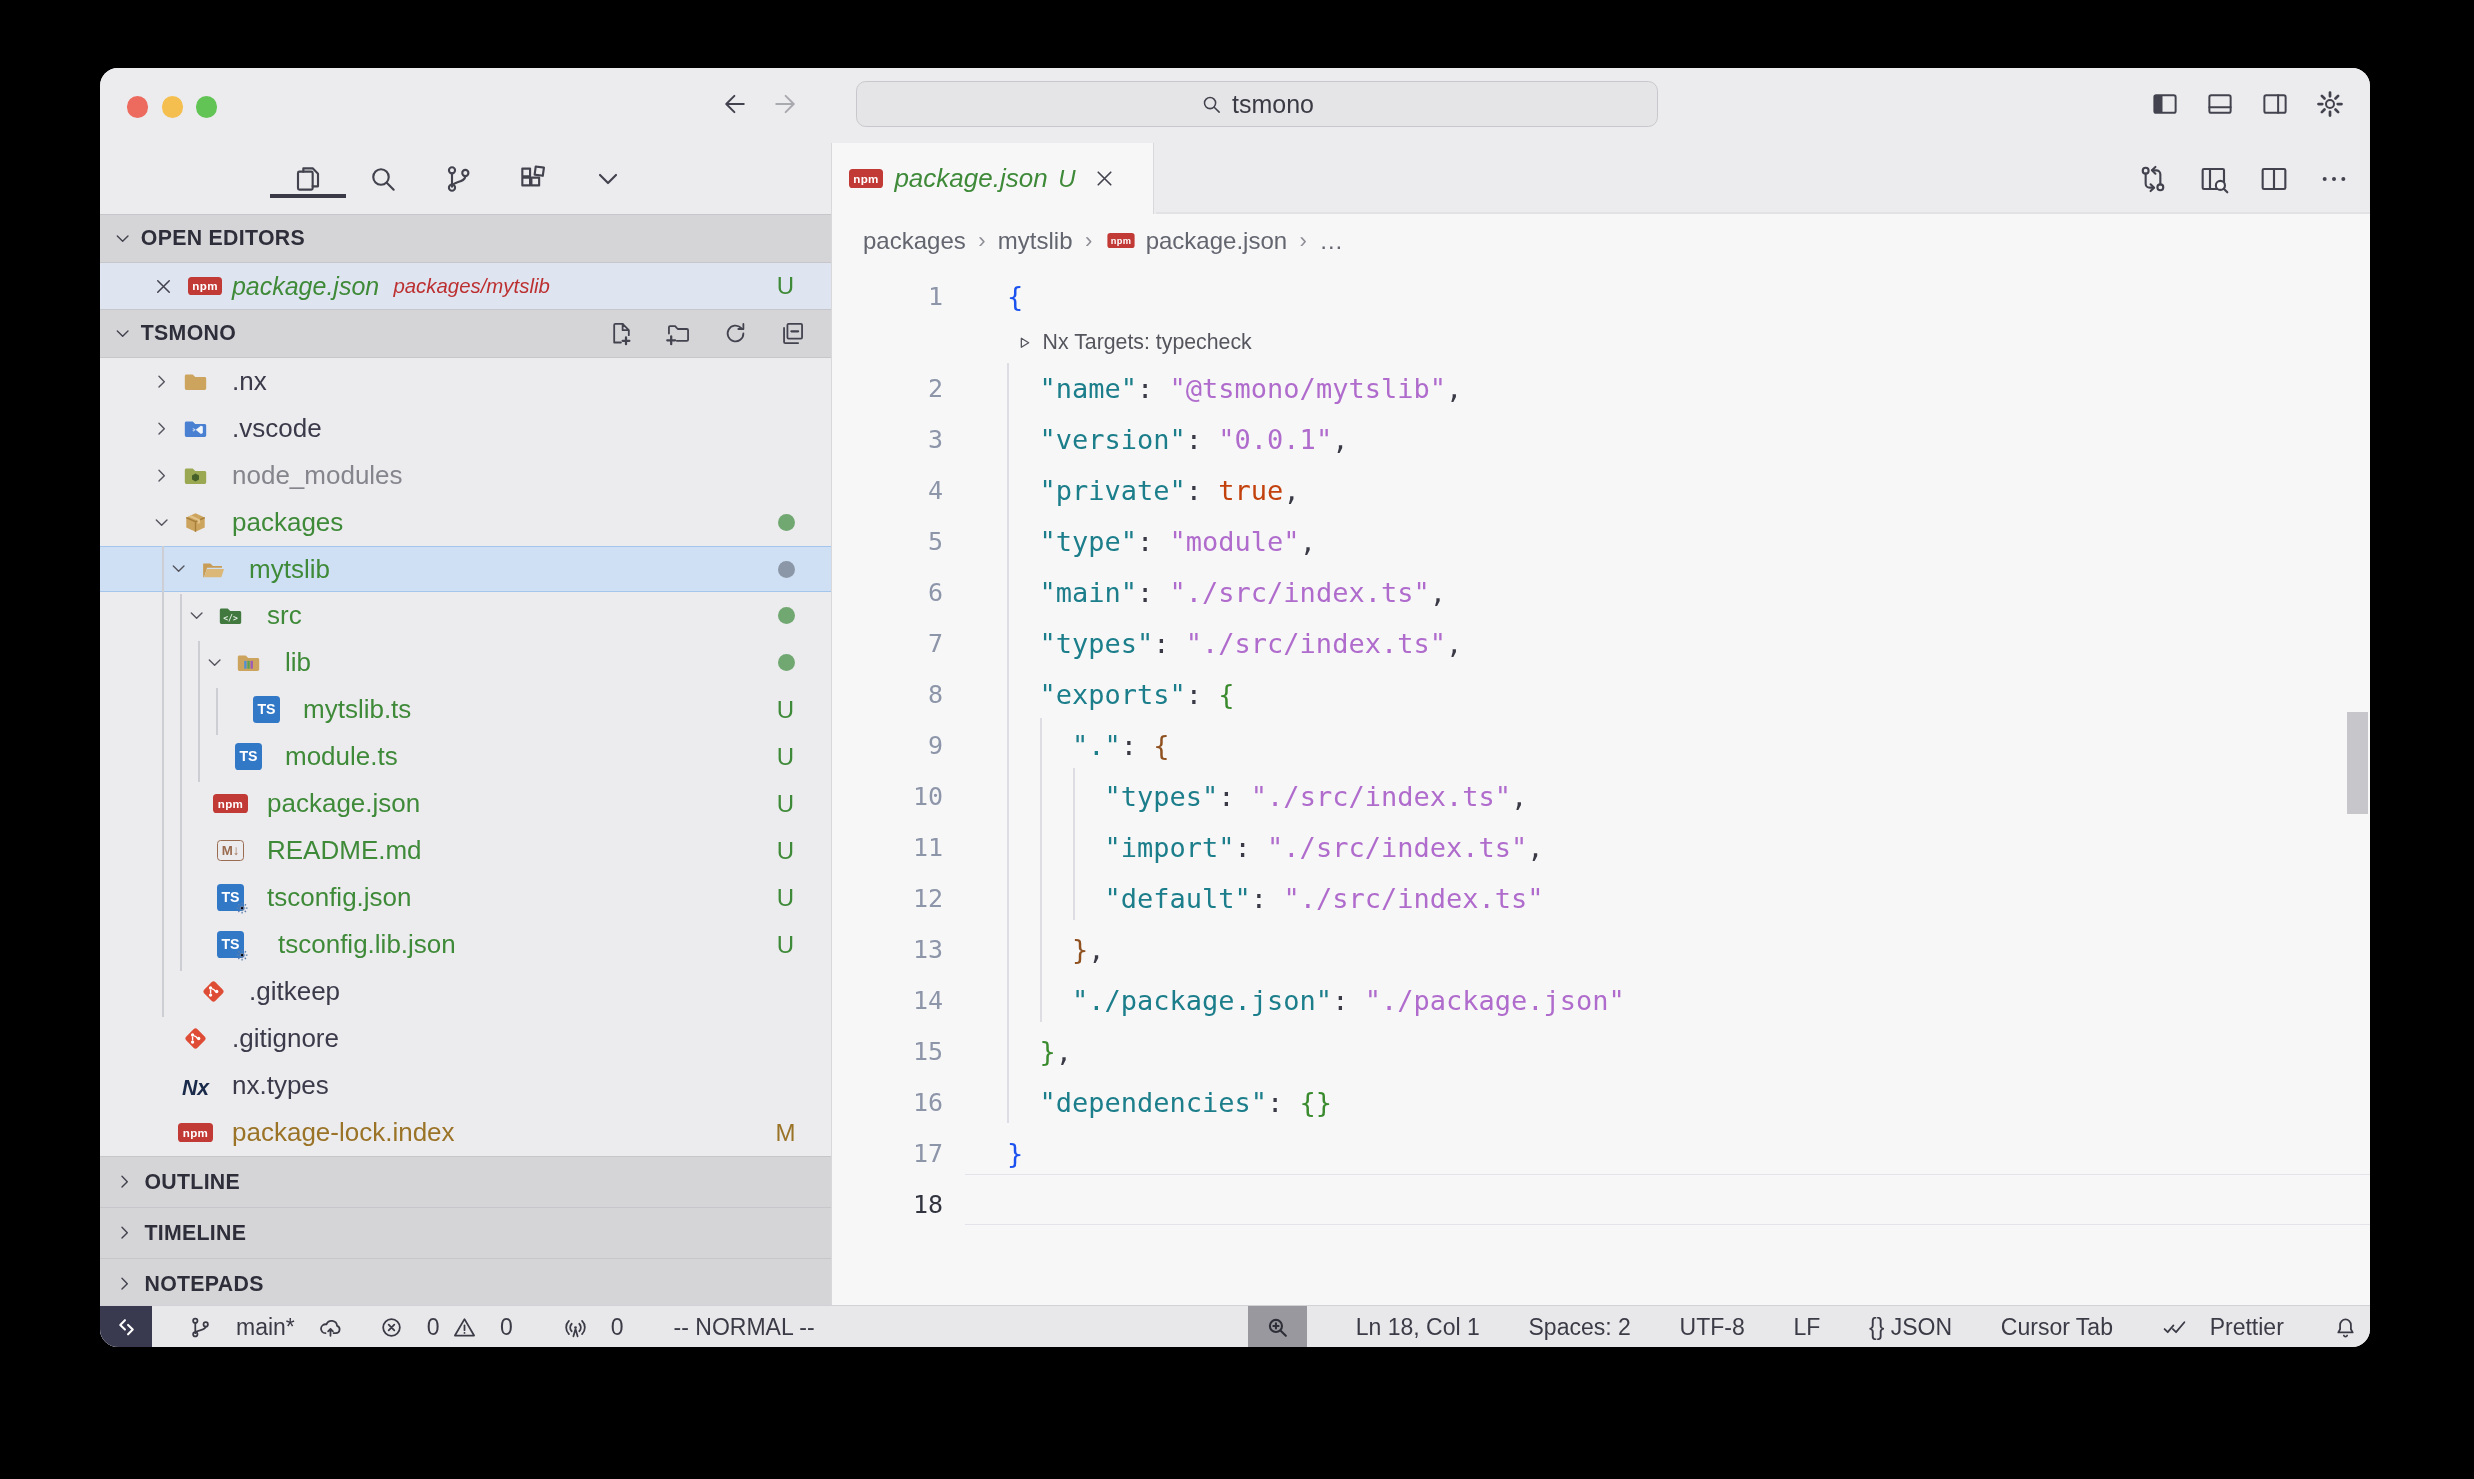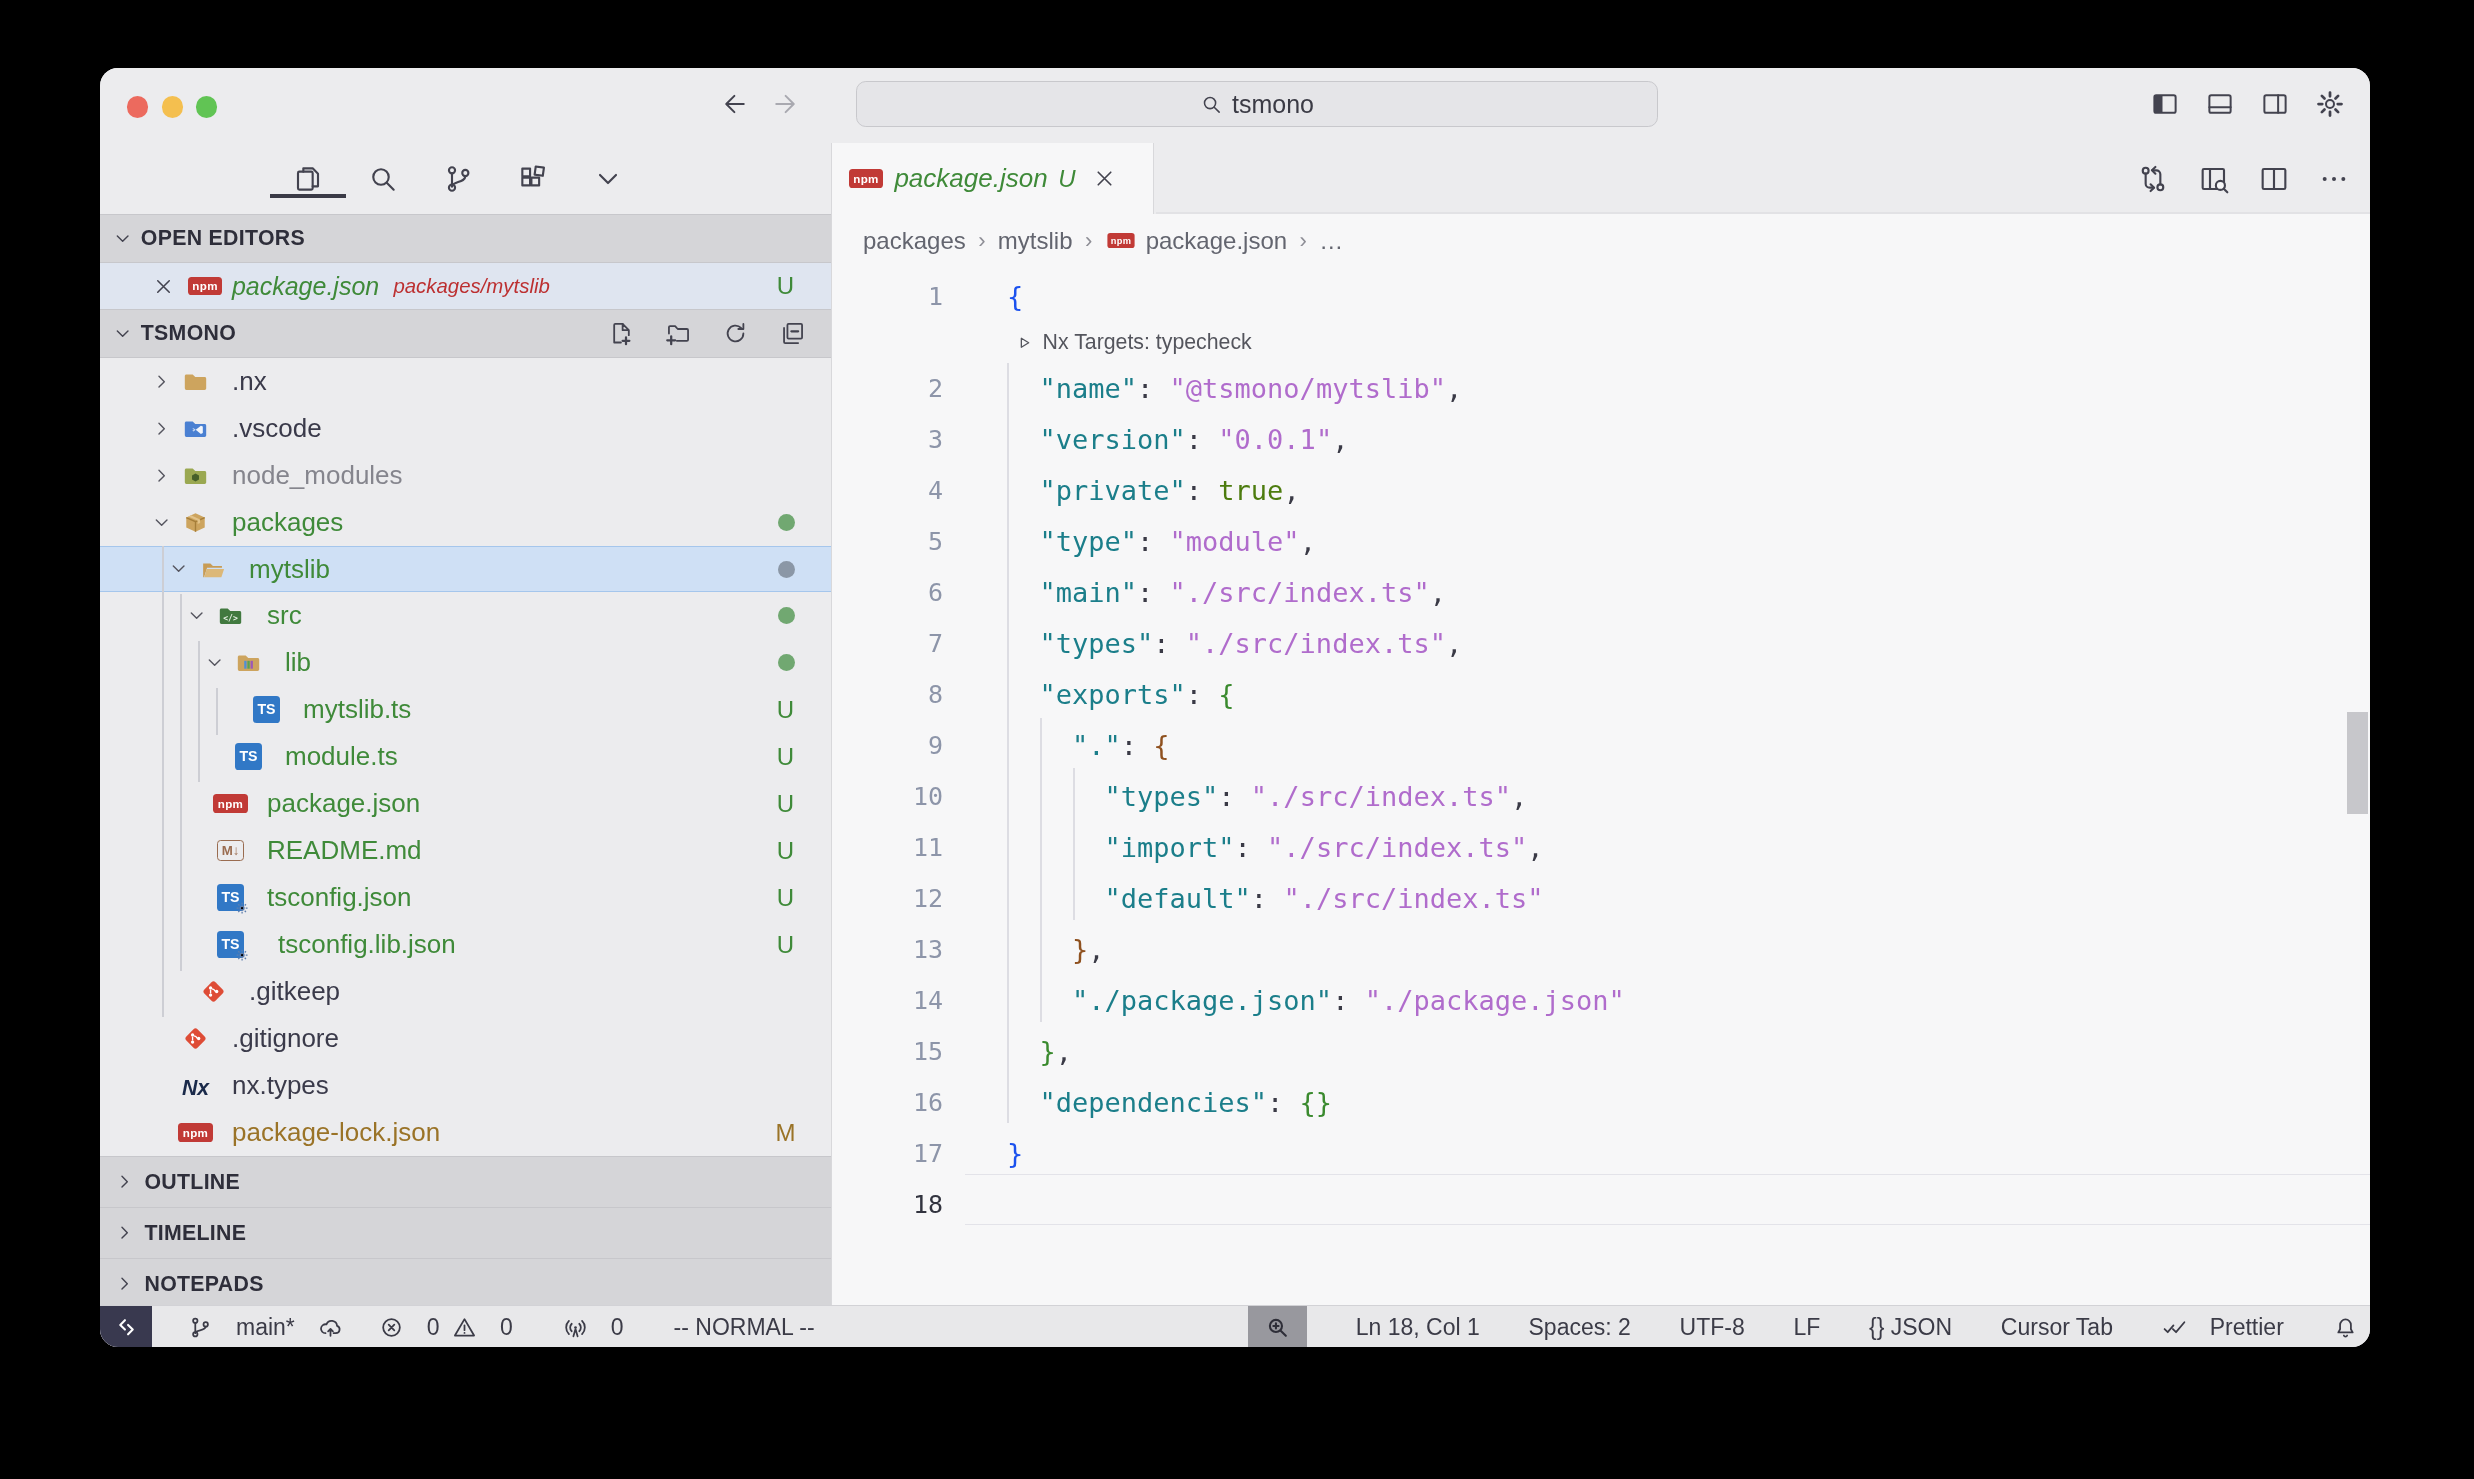--- a/index.html
+++ b/index.html
@@ -73,21 +73,21 @@
   .crow{height:51px;display:flex;align-items:center;position:relative;}
   .crow .gutter{width:111px;flex:none;text-align:right;font-family:"DejaVu Sans Mono",monospace;
     font-size:25px;color:#8d95a9;}
   .crow .gutter.active{color:#32343f;}
   .codetext{font-family:"DejaVu Sans Mono",monospace;font-size:27px;white-space:pre;padding-left:64px;}
   .codelens{height:41px;display:flex;align-items:center;padding-left:182px;gap:9px;
     font-size:21.3px;color:#54555d;}
   .codelens .icn{width:19.6px;height:19.6px;}
   .codelens .icn svg{stroke:#54555d;}
   .tk-punctuation{color:#3a3a46}.tk-property{color:#1b7e8a}.tk-string{color:#b06ccc}
-  .tk-keyword{color:#4d7c0f}.tk-bracket1{color:#1b51ee}.tk-bracket2{color:#3a8a2e}.tk-bracket3{color:#8f511f}
+  .tk-keyword{color:#c2410c}.tk-bracket1{color:#1b51ee}.tk-bracket2{color:#3a8a2e}.tk-bracket3{color:#8f511f}
   .cguide{position:absolute;width:1.8px;background:#dddde3;}
   .cur-line{position:absolute;left:133px;right:0;height:51px;border-top:1.8px solid #e3e3e9;
     border-bottom:1.8px solid #e3e3e9;box-sizing:border-box;pointer-events:none;}
   .scroll-thumb{position:absolute;right:1.8px;width:21.3px;height:102px;background:#c7c7cb;}
   
   .fi{width:32px;display:inline-flex;align-items:center;justify-content:center;flex:none;position:relative;}
   .fi-npm{background:#c13a36;color:#fff;border-radius:3.6px;font-weight:bold;font-size:11.6px;
     padding:3.6px 4.4px;letter-spacing:0.4px;font-family:"Liberation Sans",sans-serif;line-height:1;}
   .fi-ts{background:#3178c6;color:#fff;border-radius:3.6px;font-weight:bold;font-size:14.2px;
     width:27px;height:27px;display:inline-flex;align-items:center;justify-content:center;line-height:1;}
@@ -469,21 +469,21 @@
           <div class="trow">
             <span class="fi ficon" style="left: 82px; align-items: flex-end;">
               <span class="fi-nx">Nx</span>
             </span>
             <span class="tlabel " style="left: 124px;">nx.types</span>
           </div>
           <div class="trow">
             <span class="fi ficon" style="left: 82px;">
               <span class="fi-npm">npm</span>
             </span>
-            <span class="tlabel modified" style="left: 124px;">package-lock.json</span>
+            <span class="tlabel modified" style="left: 124px;">package-lock.index</span>
             <span class="tbadge modified">M</span>
           </div>
           <div class="tguide" style="left: 62px; top: 188px; height: 471px;"></div>
           <div class="tguide" style="left: 80px; top: 236px; height: 377px;"></div>
           <div class="tguide" style="left: 98px; top: 283px; height: 141px;"></div>
           <div class="tguide" style="left: 116px; top: 330px; height: 47px;"></div>
         </div>
 
       <div id="panels">
           <div class="panel-header">

